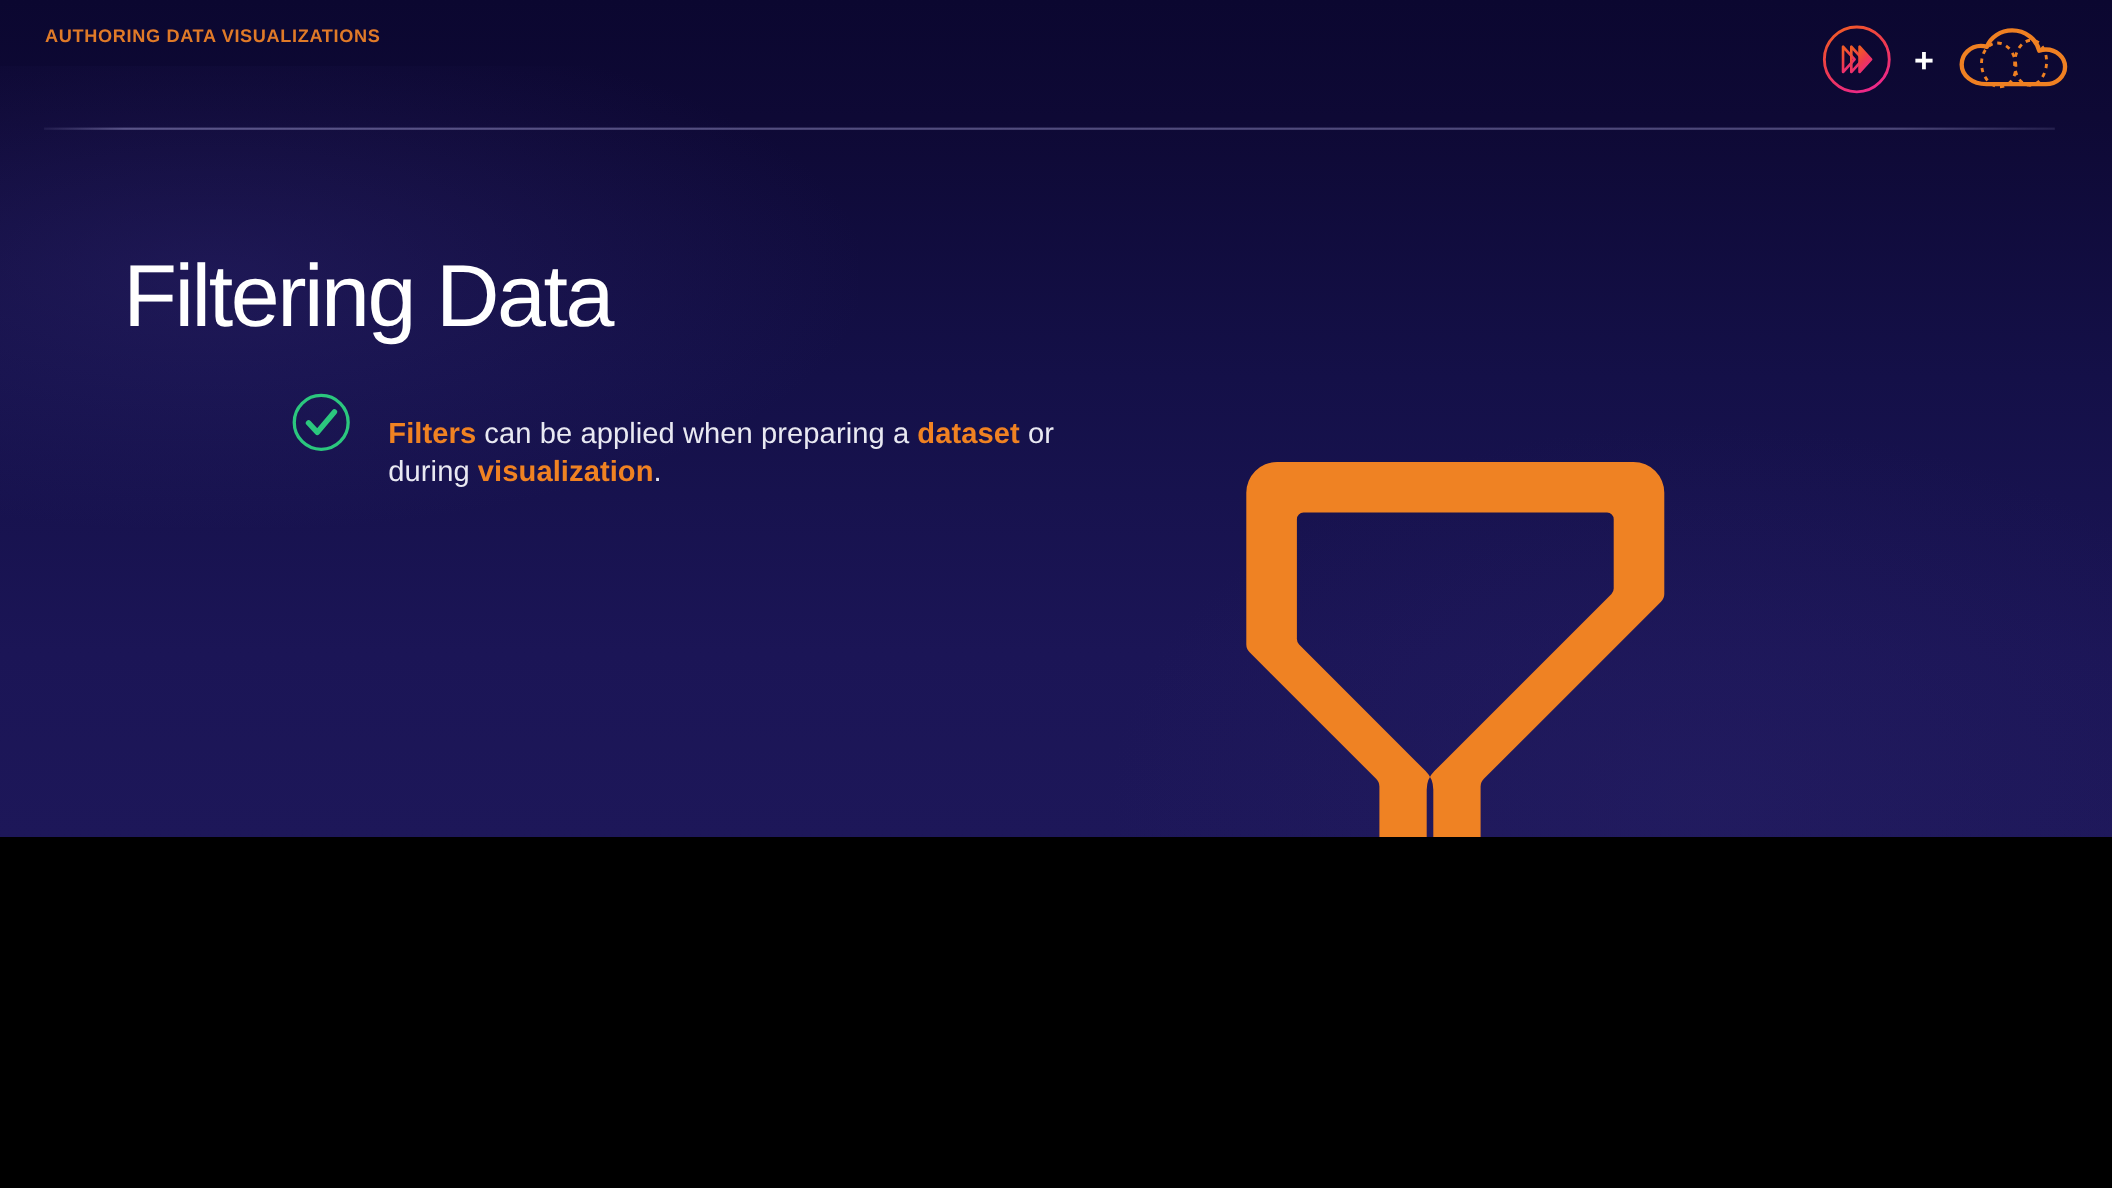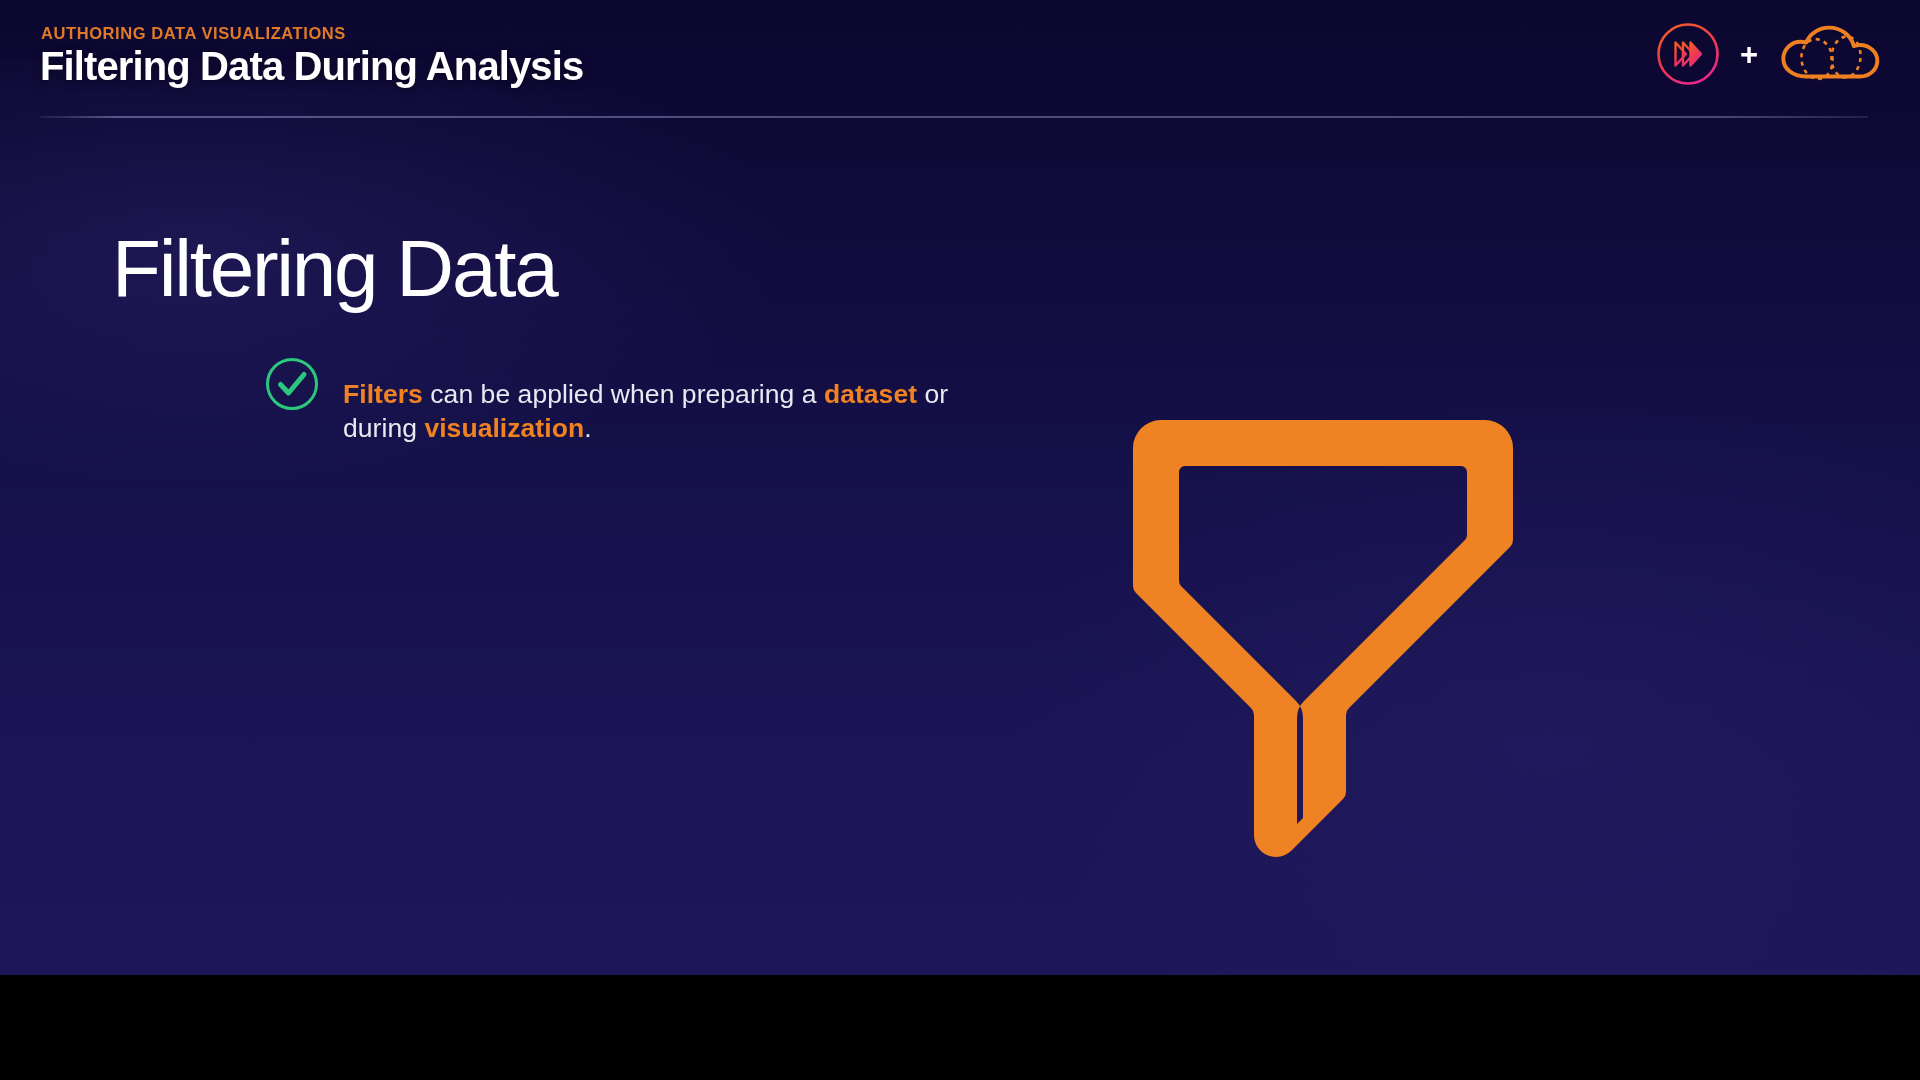--- a/index.html
+++ b/index.html
@@ -7,21 +7,21 @@
     margin: 0;
     padding: 0;
     background: #000;
   }
   body {
     font-family: "Liberation Sans", sans-serif;
   }
   .slide {
     position: relative;
     width: 1920px;
-    height: 975px;
+    height: 761px;
     overflow: hidden;
     background: linear-gradient(to bottom, #0b0730 0%, #0e0935 14%, #141048 45%, #1b1556 78%, #1d1759 100%);
   }
   
   .glow-a {
     position: absolute;
     left: -120px;
     top: 60px;
     width: 900px;
     height: 420px;
@@ -107,21 +107,21 @@
     line-height: 1;
     white-space: nowrap;
   }
 
   .bullet {
     position: absolute;
     left: 264px;
     top: 350px;
     display: flex;
     align-items: flex-start;
-    gap: 23px;
+    gap: 33px;
   }
   .bullet-icon {
     flex: 0 0 auto;
     margin-top: 6px;
   }
   .bullet-text {
     font-size: 26.5px;
     line-height: 1.30;
     color: #e9e9f2;
     max-width: 620px;
@@ -144,21 +144,20 @@
 
 <div class="slide">
 
   <div class="glow-a"></div>
   <div class="glow-b"></div>
 
   <div class="header">
 
     <div class="kicker">AUTHORING DATA VISUALIZATIONS</div>
 
-    <div class="header-title">Filtering Data During Analysis</div>
 
     <div class="header-rule"></div>
 
     <div class="brand-row">
 
       <span>
         <svg class="logo-circle" width="68" height="68" viewBox="0 0 68 68" aria-hidden="true">
           <defs>
             <linearGradient id="gradCircle" x1="0.25" y1="0" x2="0.75" y2="1">
               <stop offset="0%" stop-color="#f05a28"></stop>

